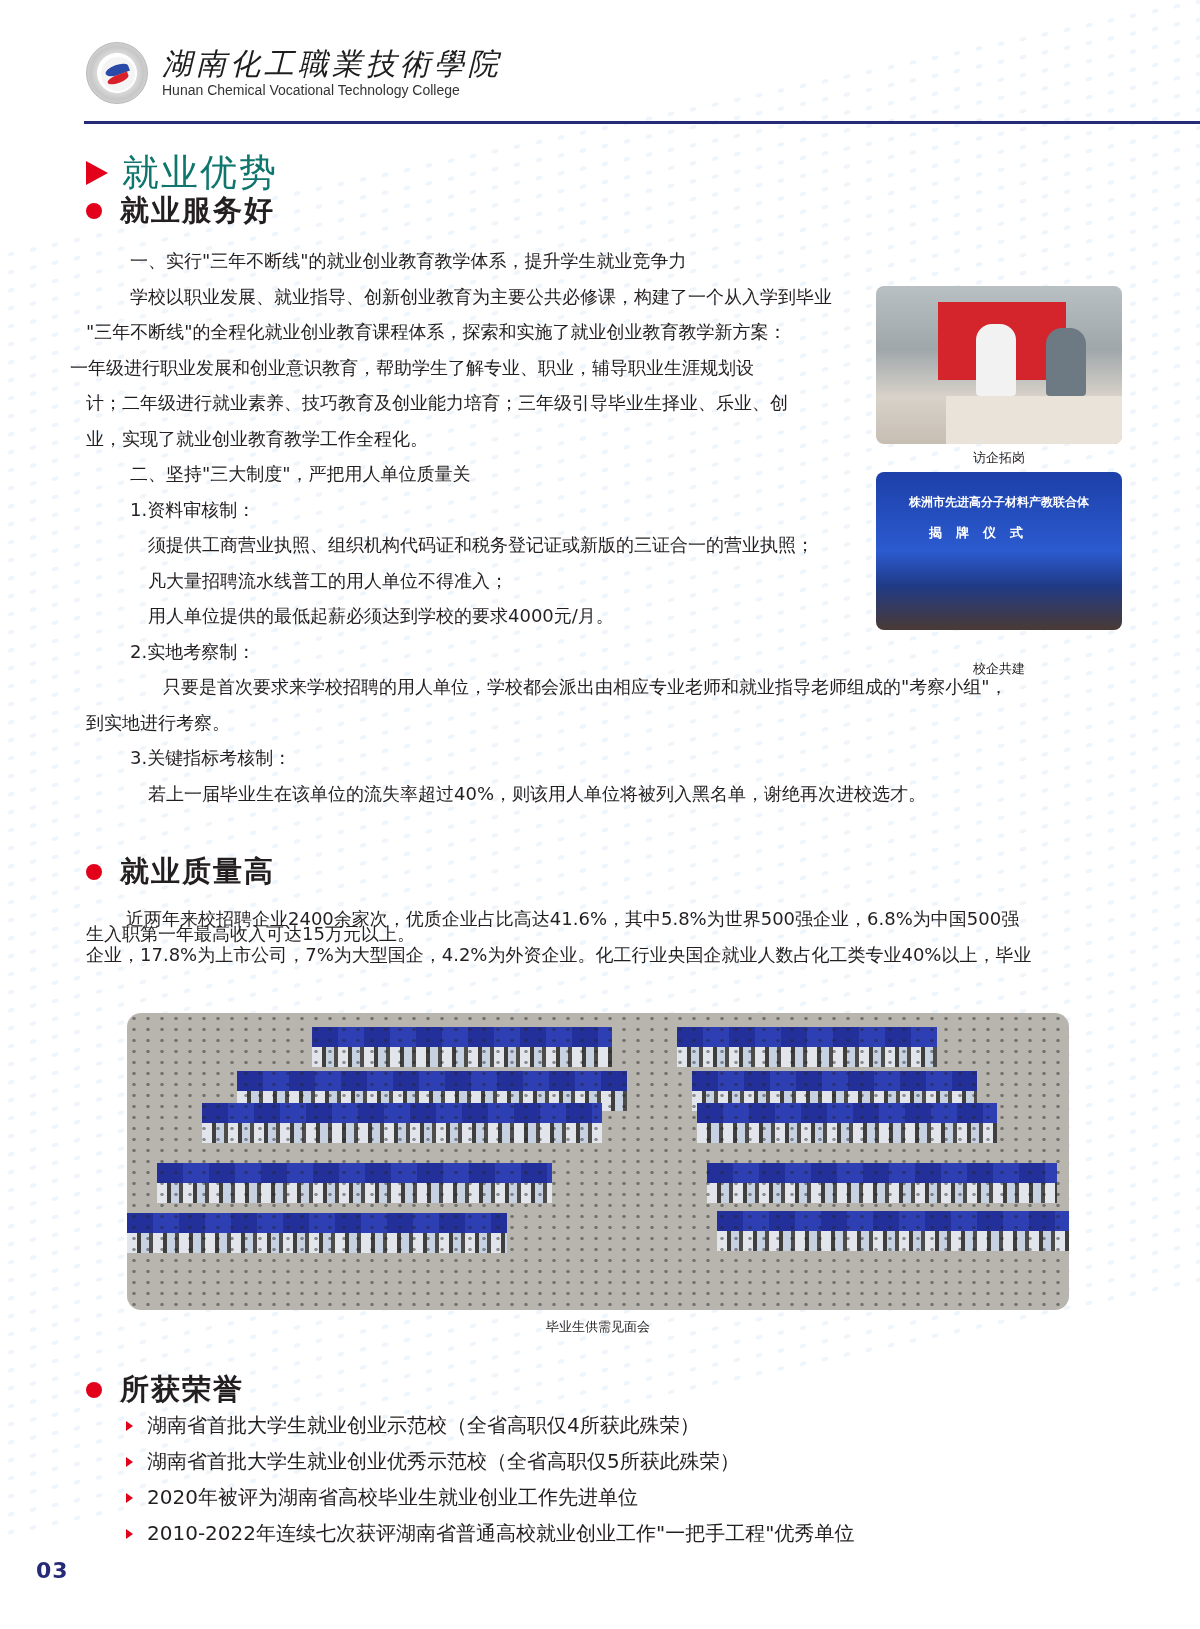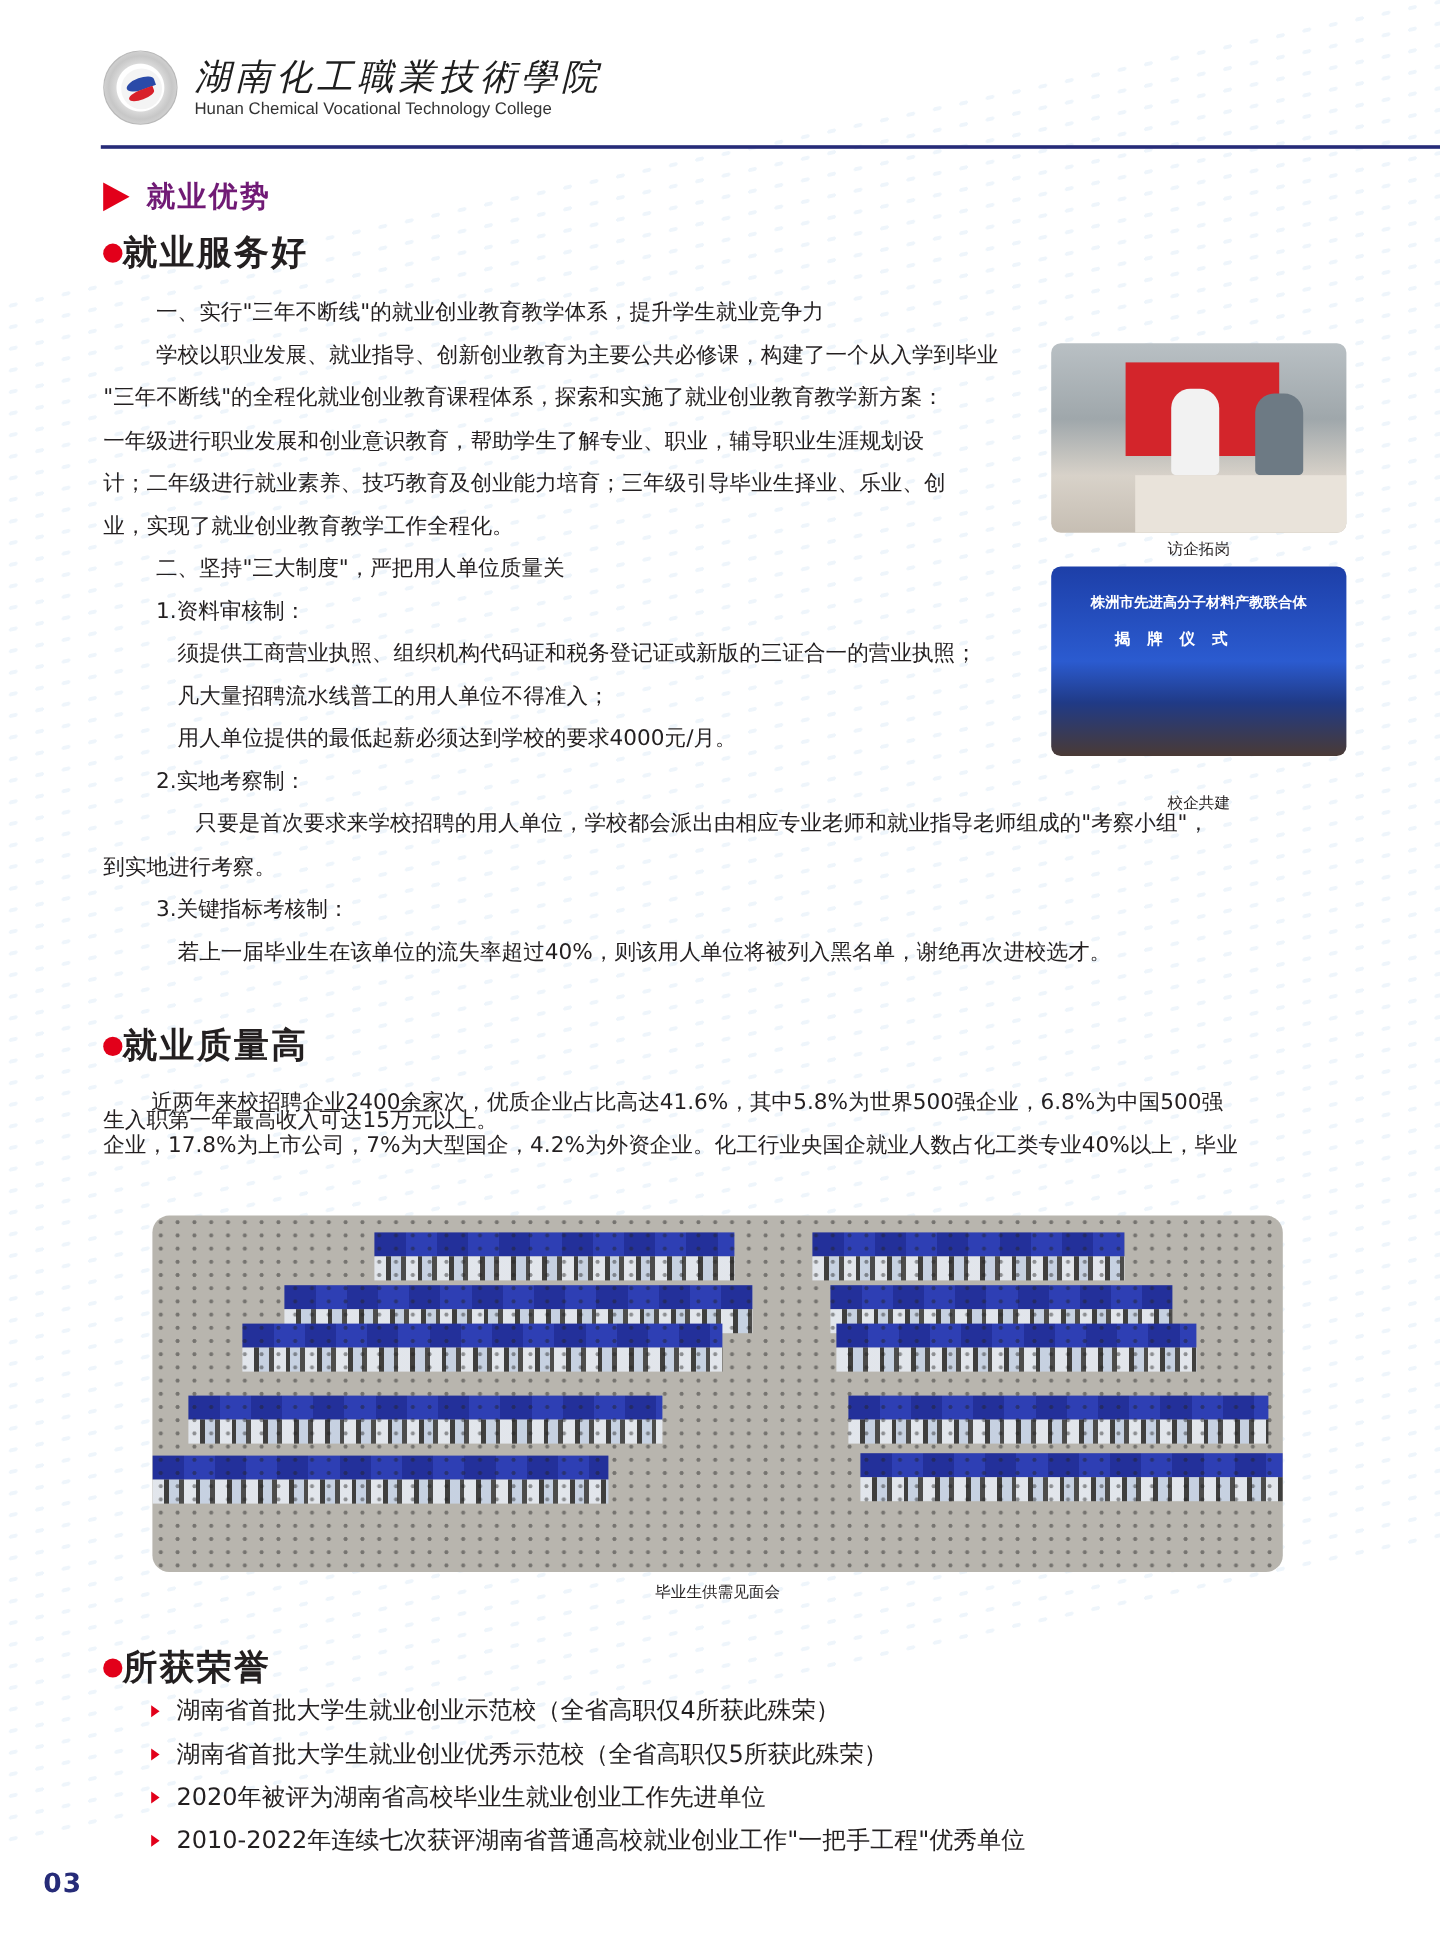--- a/index.html
+++ b/index.html
@@ -48,23 +48,23 @@
       position: absolute; left: 84px; top: 121px; width: 1116px; height: 3px; background: #262b78;
     }
 
     .sec-title {
       position: absolute; left: 86px; top: 148px; display: flex; align-items: center; gap: 14px;
     }
     .tri {
       width: 0; height: 0; border-top: 12px solid transparent; border-bottom: 12px solid transparent;
       border-left: 22px solid #e2001a;
     }
-    .sec-title span.t { font-size: 24px; font-weight: bold; color: #701a75; letter-spacing: 2px; }
-
-    .sub-title { position: absolute; left: 86px; display: flex; align-items: center; }
+    .sec-title span.t { font-size: 37px; font-weight: normal; color: #0f766e; letter-spacing: 2px; }
+
+    .sub-title { position: absolute; left: 86px; display: flex; align-items: center; gap: 18px; }
     .dot { width: 16px; height: 16px; border-radius: 50%; background: #e2001a; }
     .sub-title span.t { font-size: 29px; font-weight: bold; color: #231f20; letter-spacing: 2px; }
 
     .line { position: absolute; font-size: 18px; line-height: 24px; color: #231f20; white-space: nowrap; }
 
     .photo {
       position: absolute; border-radius: 8px; overflow: hidden;
     }
     .photo1 { left: 876px; top: 286px; width: 246px; height: 158px;
       background: linear-gradient(180deg, #b9c0c4 0%, #9fa7ab 40%, #d8d2c9 70%, #c6beb3 100%); }
@@ -127,21 +127,21 @@
 </div>
 
 <div class="sub-title" style="top:191px;">
   <div class="dot"></div>
   <span class="t">就业服务好</span>
 </div>
 
 <div class="line" style="left:130px; top:249px;">一、实行"三年不断线"的就业创业教育教学体系，提升学生就业竞争力</div>
 <div class="line" style="left:130px; top:285px;">学校以职业发展、就业指导、创新创业教育为主要公共必修课，构建了一个从入学到毕业</div>
 <div class="line" style="left:86px; top:320px;">"三年不断线"的全程化就业创业教育课程体系，探索和实施了就业创业教育教学新方案：</div>
-<div class="line" style="left:86px; top:356px;">一年级进行职业发展和创业意识教育，帮助学生了解专业、职业，辅导职业生涯规划设</div>
+<div class="line" style="left:70px; top:356px;">一年级进行职业发展和创业意识教育，帮助学生了解专业、职业，辅导职业生涯规划设</div>
 <div class="line" style="left:86px; top:391px;">计；二年级进行就业素养、技巧教育及创业能力培育；三年级引导毕业生择业、乐业、创</div>
 <div class="line" style="left:86px; top:427px;">业，实现了就业创业教育教学工作全程化。</div>
 
 <div class="line" style="left:130px; top:462px;">二、坚持"三大制度"，严把用人单位质量关</div>
 <div class="line" style="left:130px; top:498px;">1.资料审核制：</div>
 <div class="line" style="left:148px; top:533px;">须提供工商营业执照、组织机构代码证和税务登记证或新版的三证合一的营业执照；</div>
 <div class="line" style="left:148px; top:569px;">凡大量招聘流水线普工的用人单位不得准入；</div>
 <div class="line" style="left:148px; top:604px;">用人单位提供的最低起薪必须达到学校的要求4000元/月。</div>
 <div class="line" style="left:130px; top:640px;">2.实地考察制：</div>
 <div class="line" style="left:163px; top:675px;">只要是首次要求来学校招聘的用人单位，学校都会派出由相应专业老师和就业指导老师组成的"考察小组"，</div>

